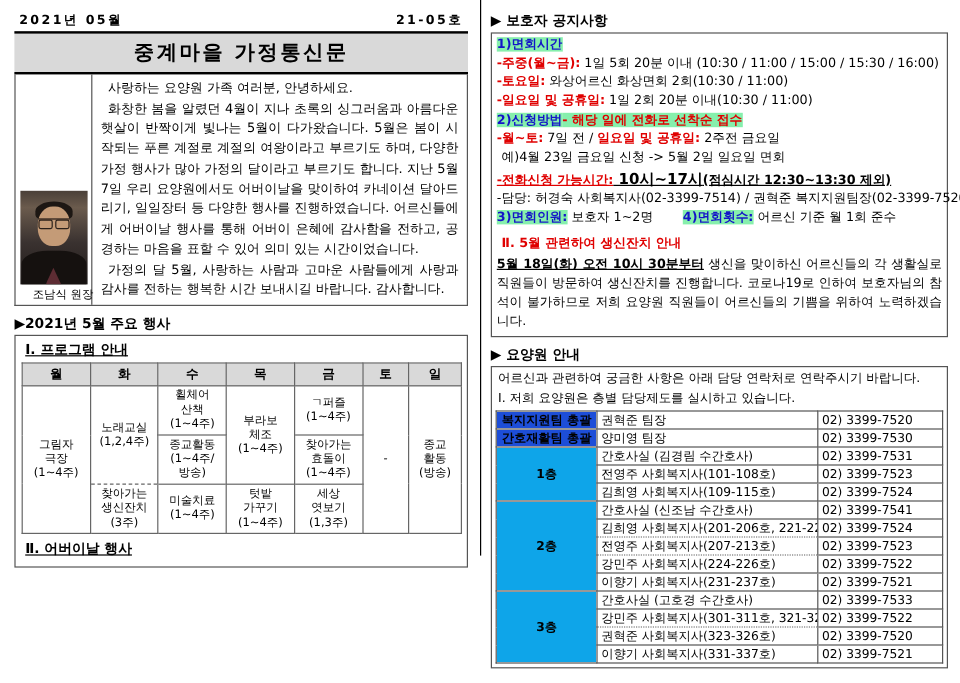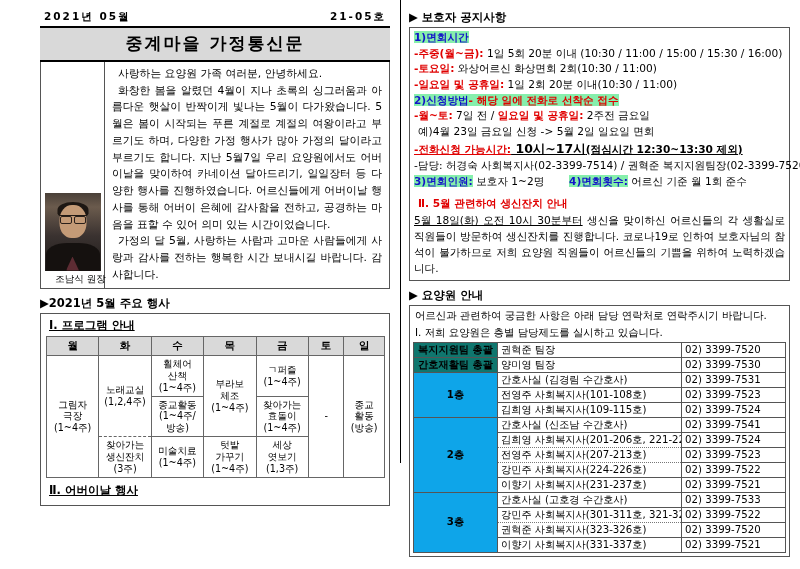--- a/index.html
+++ b/index.html
@@ -7,21 +7,21 @@
     margin: 0; padding: 0;
     background: #ffffff;
   }
   body {
     width: 800px; height: 569px;
     font-family: "DejaVu Sans", "Liberation Sans", sans-serif;
     color: #000;
     overflow: hidden;
     position: relative;
   }
-  .page { display: flex; width: 800px; height: 463px; padding-left: 28px; }
+  .page { display: flex; width: 800px; height: 463px; }
   .col-left  { width: 400px; padding: 8px 10px 0 12px; position: relative; }
   .col-right { width: 400px; padding: 8px 10px 0 8px; position: relative;
                border-left: 1px solid #000; }
 
   
   .masthead-top {
     display: flex; justify-content: space-between; align-items: flex-end;
     font-size: 10.5px; font-weight: bold; letter-spacing: 2px;
     padding: 2px 4px 2px 4px;
   }
@@ -147,21 +147,21 @@
   .care-box { border: 1px solid #555; padding: 2px 3px 3px 3px; }
   .care-lead { font-size: 10.4px; line-height: 1.45; padding: 0 2px 2px 2px; }
   table.care {
     width: 100%; border-collapse: collapse; table-layout: fixed;
     font-size: 10.2px;
   }
   table.care td {
     border: 1px solid #555; padding: 0px 3px; height: 14px;
     white-space: nowrap; overflow: hidden;
   }
-  table.care td.hdr { background: #0f766e; font-weight: bold; text-align: center; }
+  table.care td.hdr { background: #1d4ed8; font-weight: bold; text-align: center; }
   table.care td.flr { background: #0ea5e9; font-weight: bold; text-align: center; }
   table.care td.name { text-align: left; }
   table.care td.tel  { text-align: left; width: 104px; }
   table.care tr.inner td.name { border-bottom: 1px dotted #777; border-top: 1px dotted #777; }
 </style>
 </head>
 <body>
 
 <div class="page">
 
@@ -323,21 +323,21 @@
       <div class="ln">
         <span class="bl hl">3)면회인원:</span><span> 보호자 1~2명</span>
         <span style="display:inline-block;width:18px;"></span>
         <span class="bl hl">4)면회횟수:</span><span> 어르신 기준 월 1회 준수</span>
       </div>
 
       <div class="ln" style="margin-top:6px;padding-left:4px;">
         <span class="rd">Ⅱ. 5월 관련하여 생신잔치 안내</span>
       </div>
       <div class="para">
-        <span class="ul" style="font-weight:normal;">5월 18일(화) 오전 10시 30분부터</span><span> 생신을 맞이하신 어르신들의 각 생활실로 직원들이 방문하여 생신잔치를 진행합니다. 코로나19로 인하여 보호자님의 참석이 불가하므로 저희 요양원 직원들이 어르신들의 기쁨을 위하여 노력하겠습니다.</span>
+        <span class="ul" style="font-weight:bold;">5월 18일(화) 오전 10시 30분부터</span><span> 생신을 맞이하신 어르신들의 각 생활실로 직원들이 방문하여 생신잔치를 진행합니다. 코로나19로 인하여 보호자님의 참석이 불가하므로 저희 요양원 직원들이 어르신들의 기쁨을 위하여 노력하겠습니다.</span>
       </div>
     </div>
 
     <div class="sec-head">▶ 요양원 안내</div>
 
     <div class="care-box">
       <div class="care-lead i2">어르신과 관련하여 궁금한 사항은 아래 담당 연락처로 연락주시기 바랍니다.</div>
       <div class="care-lead">Ⅰ. 저희 요양원은 층별 담당제도를 실시하고 있습니다.</div>
 
       <table class="care">

